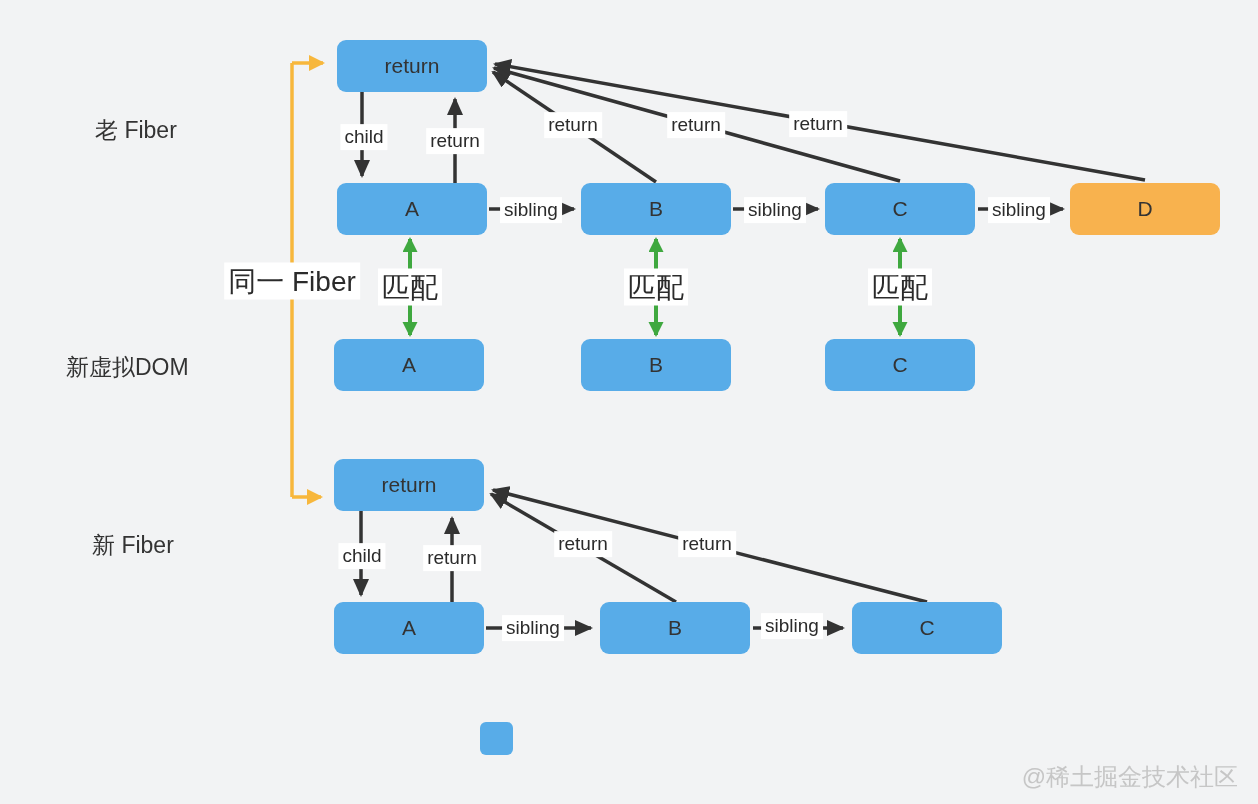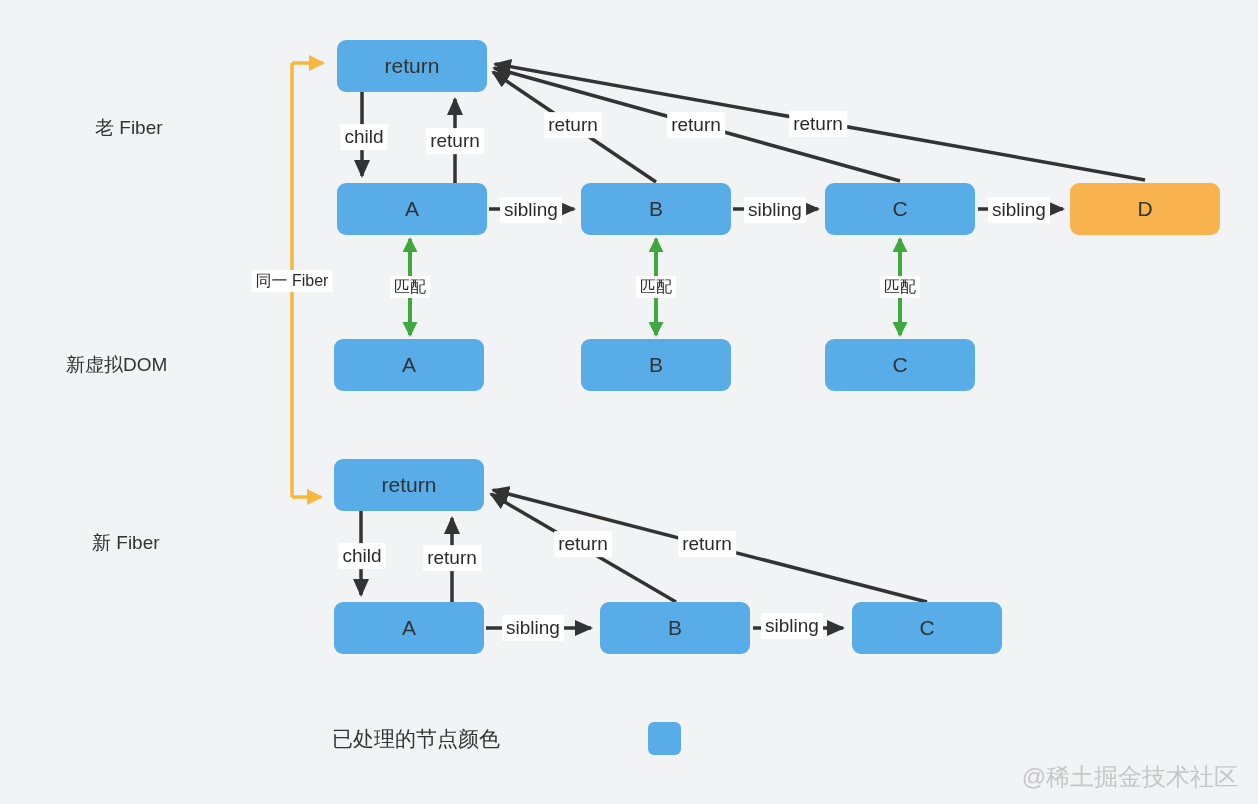--- a/index.html
+++ b/index.html
@@ -24,24 +24,24 @@
   .pill{
     position:absolute;
     transform:translate(-50%,-50%);
     background:#ffffff;
     padding:1px 4px;
     font-size:19px;color:#2b2b2b;
     white-space:nowrap;
     z-index:3;
     line-height:1.25;
   }
-  .pill.cjk{font-size:16px;}
+  .pill.cjk{font-size:28px;}
   .section-label{
     position:absolute;
-    font-size:19px;color:#333;
+    font-size:23px;color:#333;
     white-space:nowrap;
     z-index:2;
   }
   .legend{
     position:absolute;left:332px;top:722px;
     display:flex;align-items:center;
     z-index:2;
   }
   .legend-text{font-size:21px;color:#333;}
   .legend-swatch{
@@ -135,19 +135,18 @@
   <div class="pill cjk" style="left:292px;top:281px">同一 Fiber</div>
 
   <div class="pill" style="left:362px;top:556px">child</div>
   <div class="pill" style="left:452px;top:558px">return</div>
   <div class="pill" style="left:533px;top:628px">sibling</div>
   <div class="pill" style="left:792px;top:626px">sibling</div>
   <div class="pill" style="left:583px;top:544px">return</div>
   <div class="pill" style="left:707px;top:544px">return</div>
 
   <div class="legend">
-    <span class="legend-text">已处理的节点颜色</span>
     <span class="legend-swatch"></span>
   </div>
 
   <div class="watermark">@稀土掘金技术社区</div>
 
 </div>
 
 </body></html>

